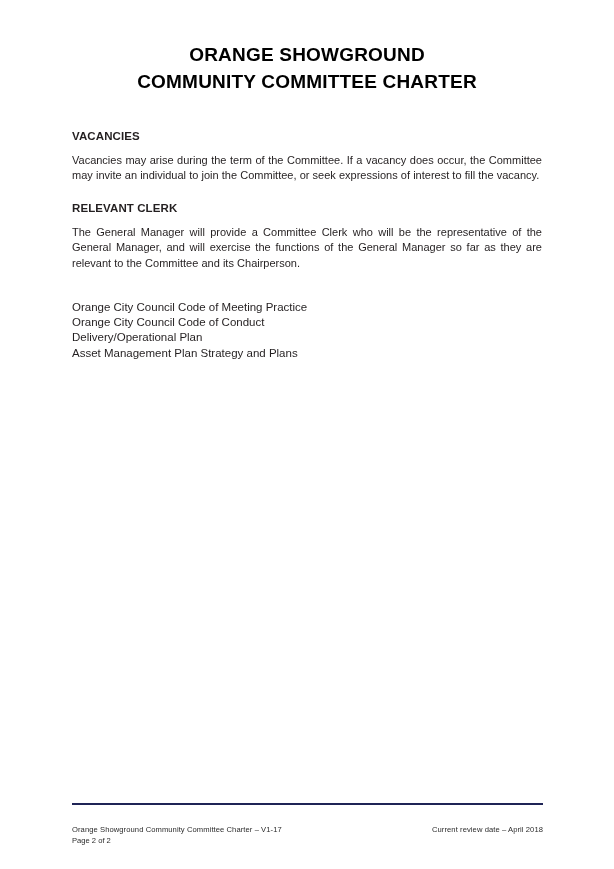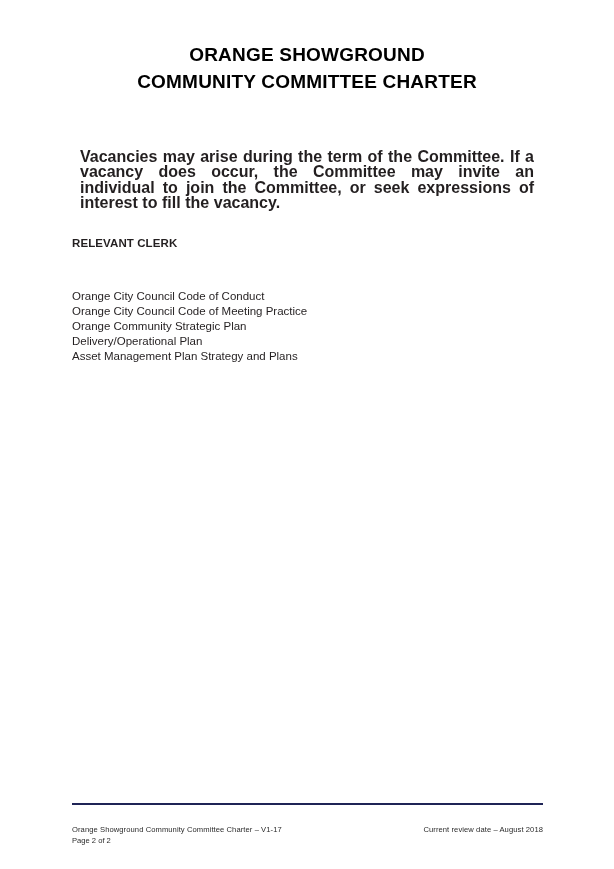--- a/index.html
+++ b/index.html
@@ -45,28 +45,27 @@
   .section-heading {
     font-size: 11.5px;
     font-weight: bold;
     color: #231f20;
     letter-spacing: 0.1px;
     margin: 0;
     padding: 0;
   }
 
   .para {
-    font-size: 16px;
+    font-size: 11px;
     line-height: 15.4px;
     text-align: justify;
     color: #231f20;
-    margin: 8px;
+    margin: 0;
     padding: 0;
     word-spacing: 0.1px;
-    font-weight: bold;
   }
 
   .gap-after-heading { height: 11px; }
   .gap-between-sections { height: 18px; }
   .gap-before-closing { height: 22px; }
 
   .doc-list {
     list-style: none;
     margin: 0;
     padding: 0;
@@ -121,51 +120,52 @@
 <div class="page">
 
   <div class="doc-title">
     <span class="line">ORANGE SHOWGROUND</span>
     <span class="line">COMMUNITY COMMITTEE CHARTER</span>
   </div>
 
   <div class="content">
 
     <div>
+      <div class="section-heading">VACANCIES</div>
       <div class="gap-after-heading"></div>
       <p class="para">Vacancies may arise during the term of the Committee. If a vacancy does occur, the Committee may invite an individual to join the Committee, or seek expressions of interest to fill the vacancy.</p>
     </div>
 
     <div class="gap-between-sections"></div>
 
     <div>
       <div class="section-heading">RELEVANT CLERK</div>
       <div class="gap-after-heading"></div>
+      <p class="para">The General Manager will provide a Committee Clerk who will be the representative of the General Manager, and will exercise the functions of the General Manager so far as they are relevant to the Committee and its Chairperson.</p>
     </div>
 
     <div class="gap-between-sections"></div>
 
     <div>
       <div class="gap-after-heading"></div>
       <ul class="doc-list">
+        <li>Orange City Council Code of Meeting Practice</li>
         <li>Orange City Council Code of Conduct</li>
-        <li>Orange City Council Code of Meeting Practice</li>
-        <li>Orange Community Strategic Plan</li>
         <li>Delivery/Operational Plan</li>
         <li>Asset Management Plan Strategy and Plans</li>
       </ul>
     </div>
 
     <div class="gap-before-closing"></div>
 
 
   </div>
 
   <div class="footer">
     <div class="footer-rule"></div>
     <div class="footer-row">
       <span class="footer-text">Orange Showground Community Committee Charter – V1-17</span>
-      <span class="footer-text">Current review date – August 2018</span>
+      <span class="footer-text">Current review date – April 2018</span>
     </div>
     <div class="footer-page">Page 2 of 2</div>
   </div>
 
 </div>
 
 </body></html>

